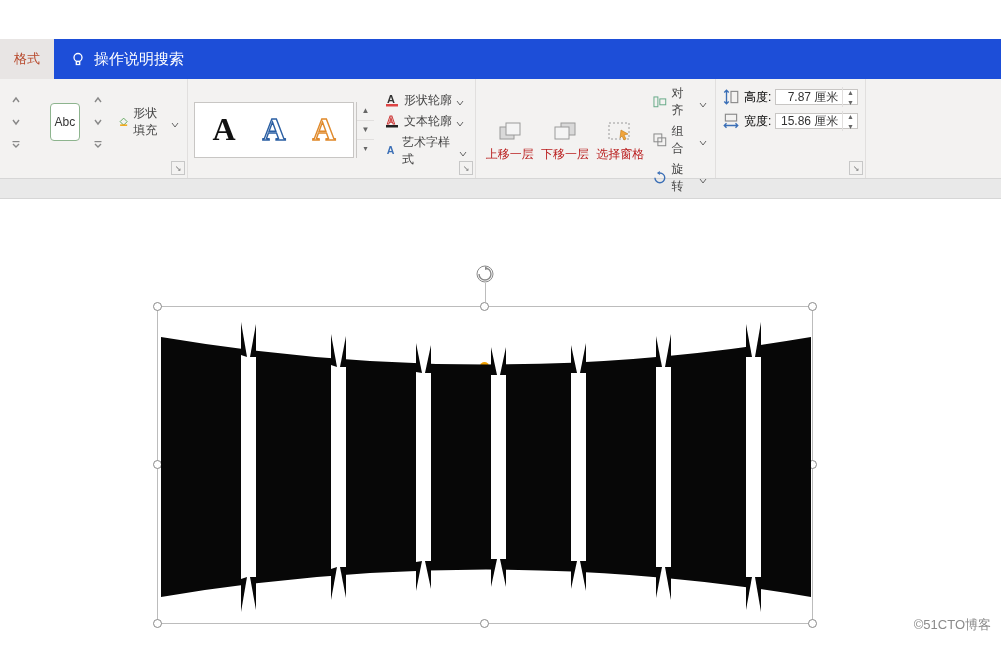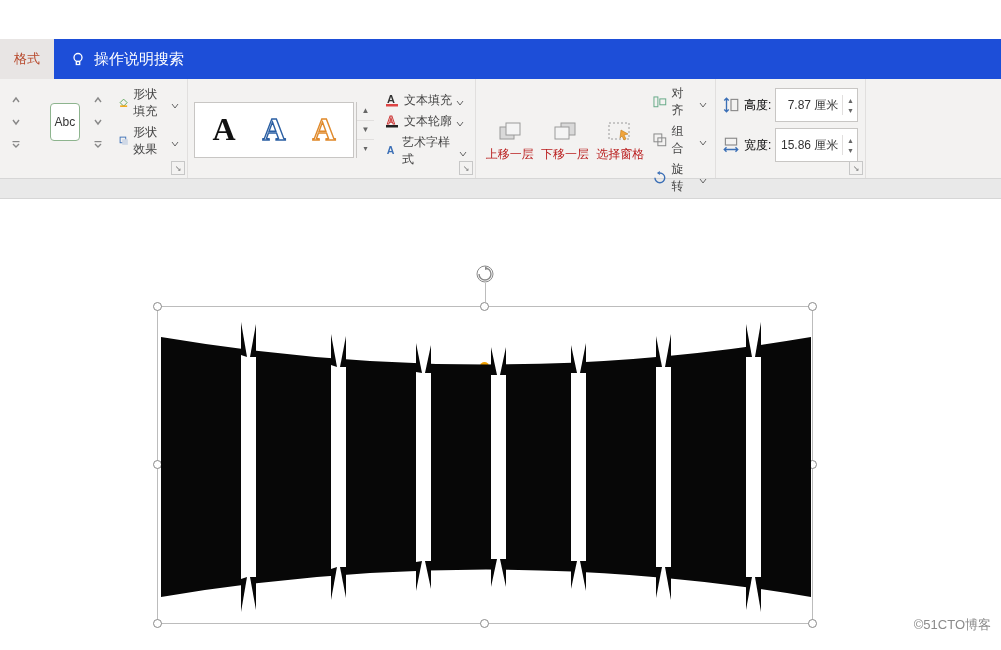--- a/index.html
+++ b/index.html
@@ -164,21 +164,21 @@
 
     .arrange-right {
       display:flex; flex-direction:column; gap:0px; padding-left:2px;
     }
 
     
     .size-row { display:flex; align-items:center; gap:4px; padding:1px 0; }
     .size-row .lbl-ic { width:18px; height:18px; display:inline-flex; align-items:center; justify-content:center; }
     .spinner {
       display:flex; align-items:center;
-      border:1px solid #c8c6c4; background:#fff; height:34px;
+      border:1px solid #c8c6c4; background:#fff; height:16px;
     }
     .spinner input {
       border:none; width:66px; text-align:right;
       font-size:12px; padding:0 4px; outline:none; background:#fff;
       color:#333;
     }
     .spin-btns { display:flex; flex-direction:column; border-left:1px solid #e1dfde; }
     .spin-btns div { width:14px; height:10px; font-size:7px; color:#666;
       display:flex; align-items:center; justify-content:center; cursor:pointer; }
 
@@ -306,32 +306,20 @@
               <svg viewBox="0 0 16 16">
                 <path d="M3 8 L8 3 L13 8 L8 13 Z" fill="none" stroke="#5aa457" stroke-width="1.3"></path>
                 <rect x="3" y="12" width="10" height="2" fill="#f2a100"></rect>
               </svg>
             </span>
           <span>形状填充</span>
           <span class="dropdown-caret"><svg class="caret-svg" viewBox="0 0 8 8">
                 <path d="M1 2 L4 6 L7 2" stroke="#666" fill="none"></path>
               </svg></span>
         </div>
-        <div class="mini-row">
-          <span class="swatch">
-              <svg viewBox="0 0 16 16">
-                <rect x="3" y="3" width="8" height="8" fill="none" stroke="#3b6fb6" stroke-width="1.3"></rect>
-                <rect x="6" y="6" width="8" height="8" fill="#cfd8e6"></rect>
-              </svg>
-            </span>
-          <span>形状效果</span>
-          <span class="dropdown-caret"><svg class="caret-svg" viewBox="0 0 8 8">
-                <path d="M1 2 L4 6 L7 2" stroke="#666" fill="none"></path>
-              </svg></span>
-        </div>
       </div>
     </div>
     <div class="group-label">&nbsp;</div>
     <div class="dialog-launcher">↘</div>
   </div>
 
   <div class="ribbon-group" style="width:288px;">
     <div class="group-content">
       <div style="display:flex;">
         <div class="wa-gallery">
@@ -346,21 +334,21 @@
         </div>
       </div>
       <div class="txt-col">
         <div class="mini-row">
           <span class="swatch">
               <svg viewBox="0 0 16 16">
                 <text x="3" y="11" font-size="11" font-weight="700" fill="#333">A</text>
                 <rect x="2" y="12" width="12" height="2.5" fill="#d44"></rect>
               </svg>
             </span>
-          <span>文本填充</span>
+          <span>形状轮廓</span>
           <span class="dropdown-caret"><svg class="caret-svg" viewBox="0 0 8 8">
                 <path d="M1 2 L4 6 L7 2" stroke="#666" fill="none"></path>
               </svg></span>
         </div>
         <div class="mini-row">
           <span class="swatch">
               <svg viewBox="0 0 16 16">
                 <text x="3" y="11" font-size="11" font-weight="700" fill="none" stroke="#c33" stroke-width="0.9">A</text>
                 <rect x="2" y="12" width="12" height="2.5" fill="#222"></rect>
               </svg>

